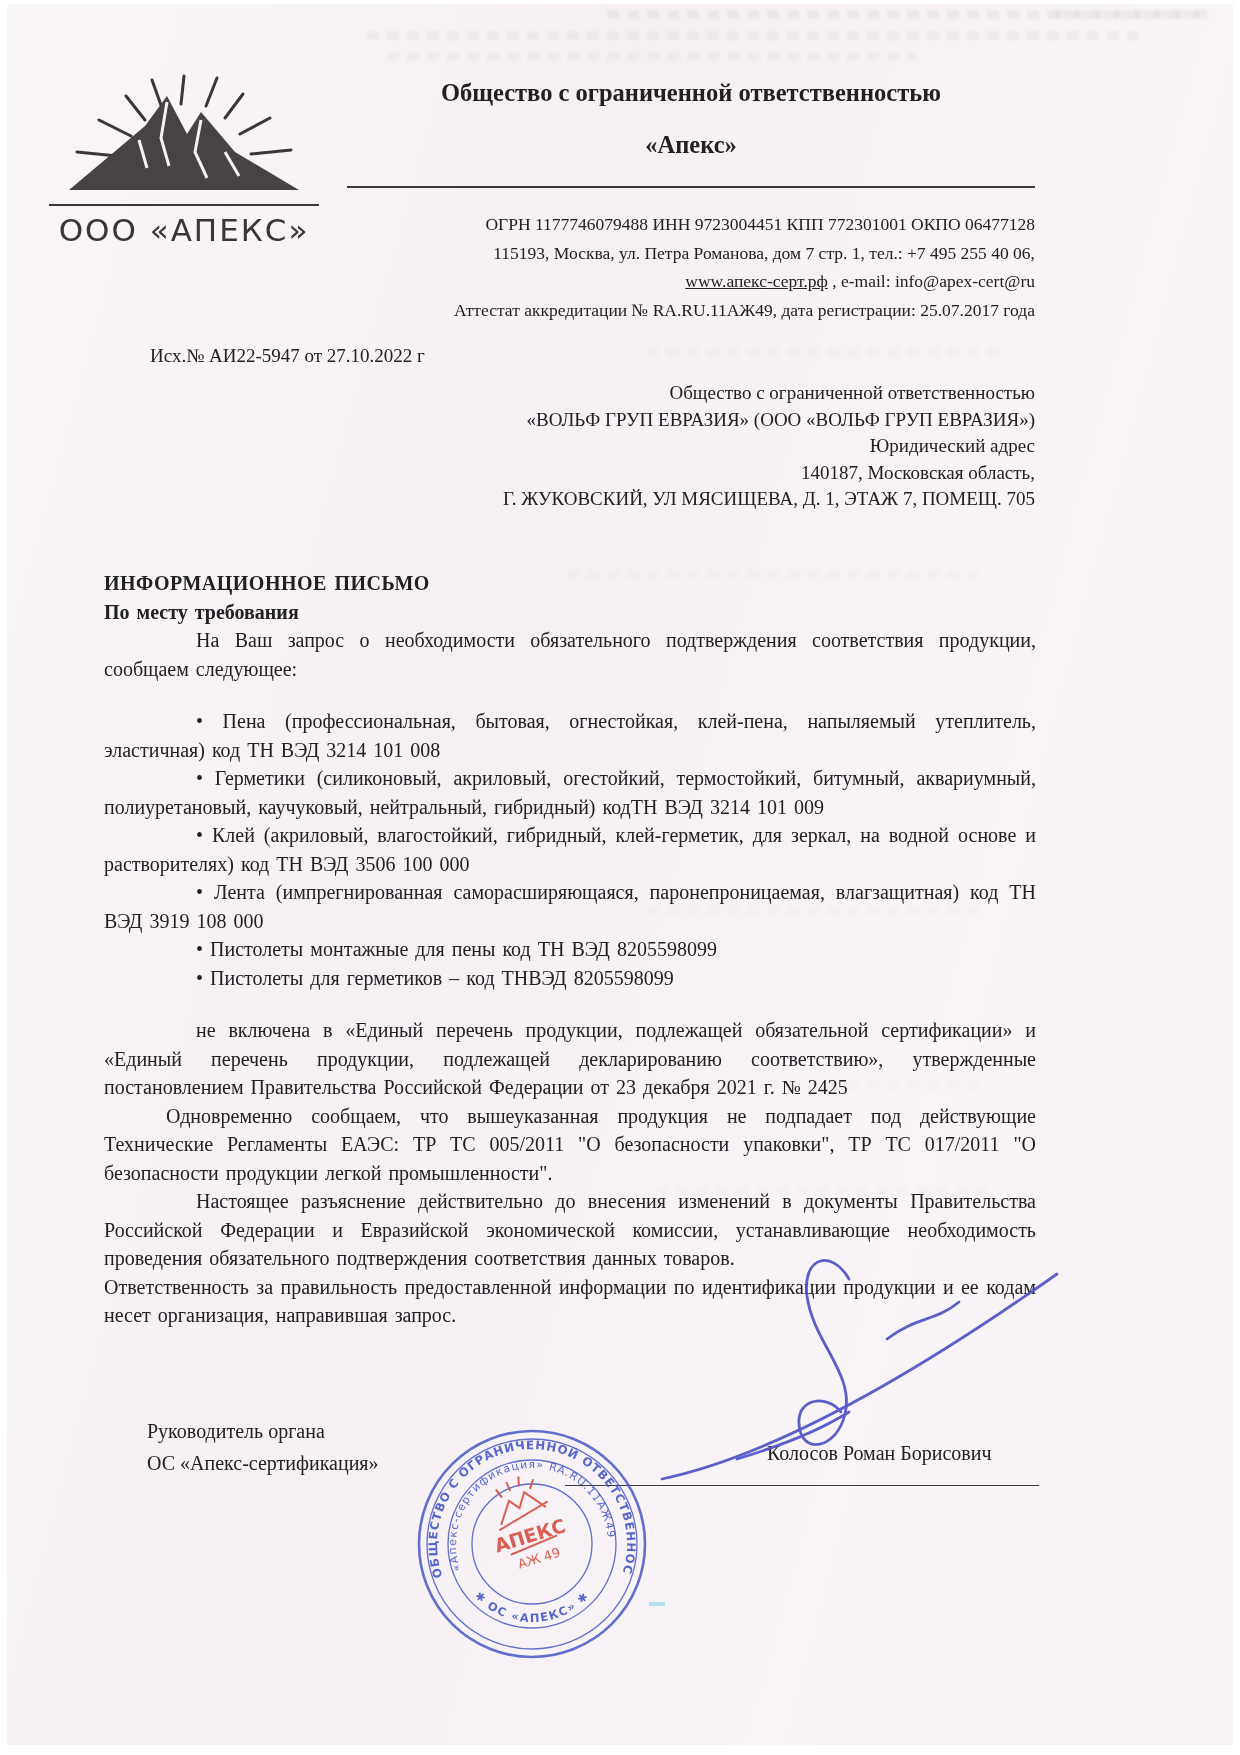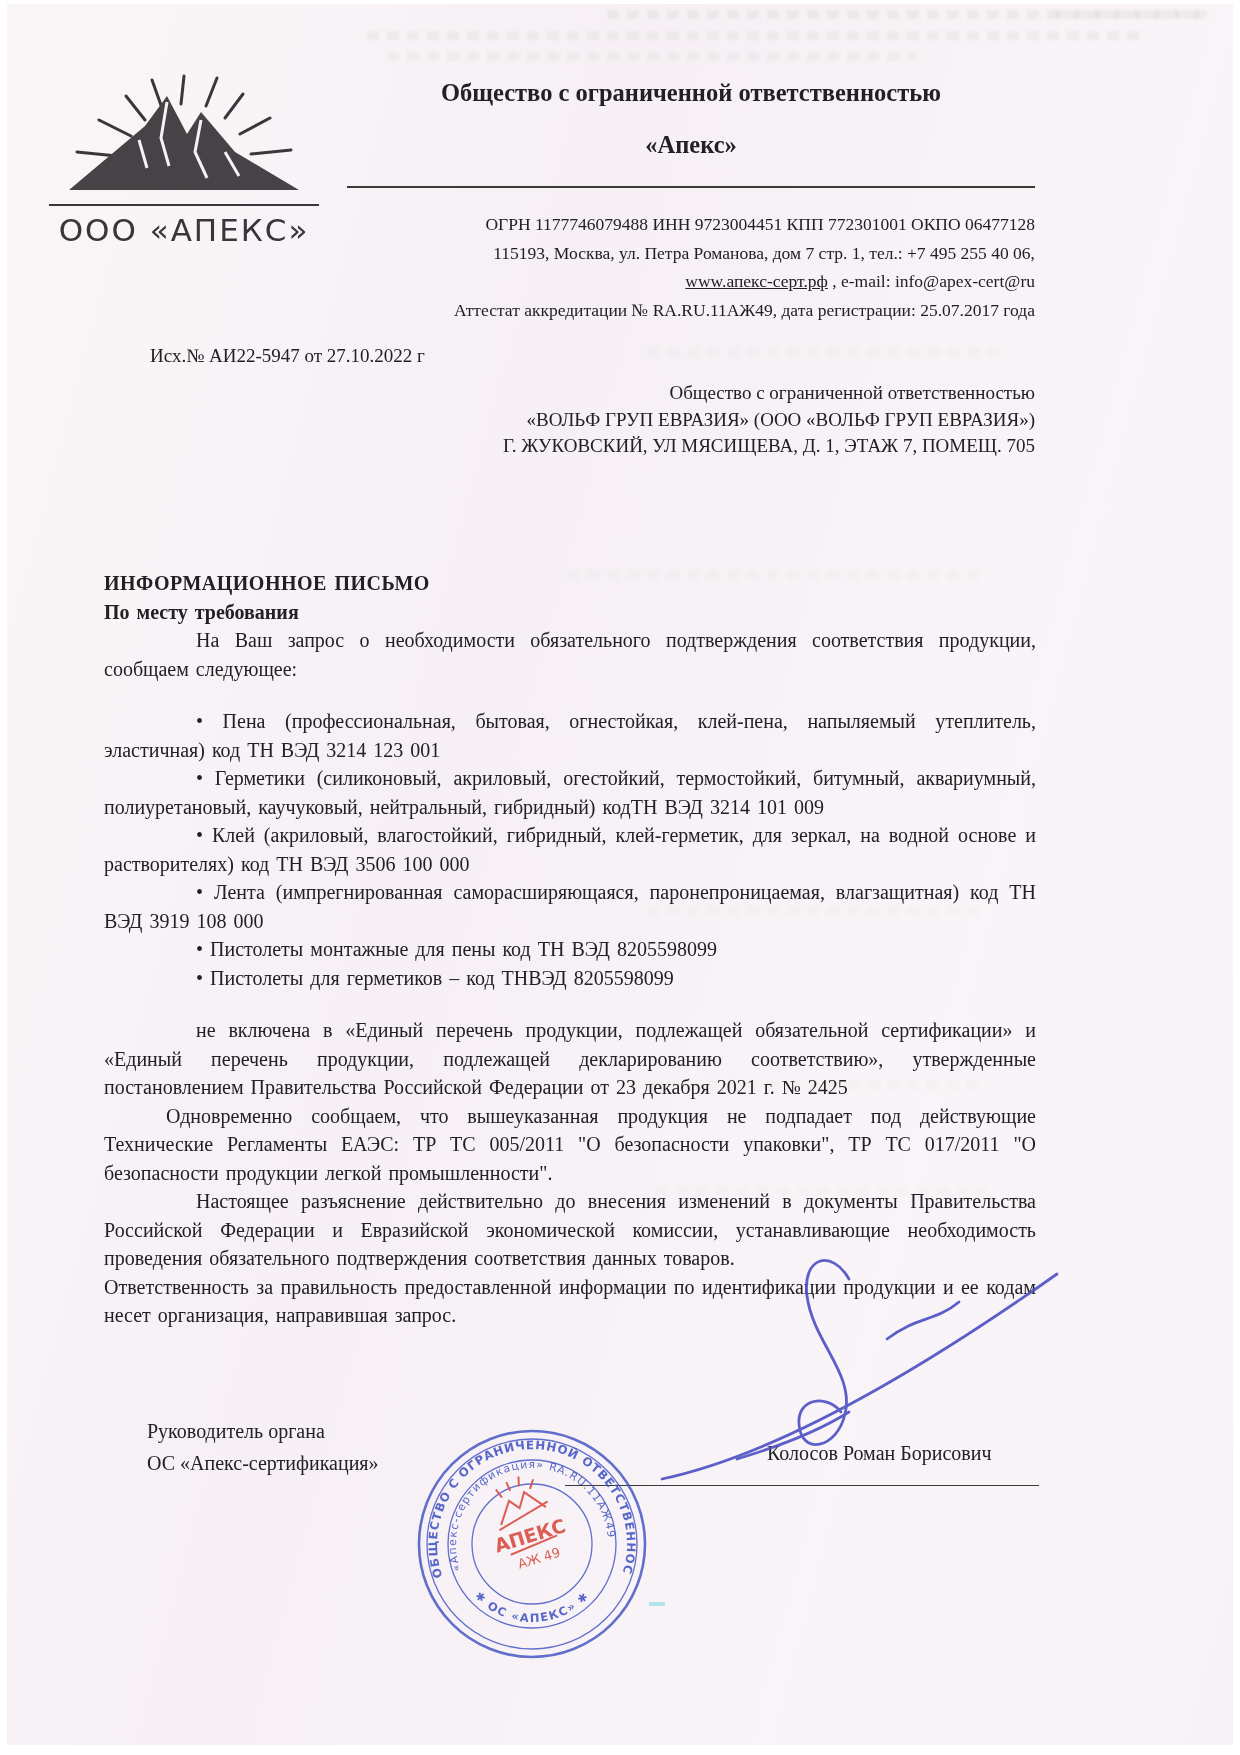--- a/index.html
+++ b/index.html
@@ -94,28 +94,30 @@
       <div><span class="website">www.апекс-серт.рф</span><span> , e-mail: info@apex-cert@ru</span></div>
       <div>Аттестат аккредитации № RA.RU.11АЖ49, дата регистрации: 25.07.2017 года</div>
     </div>
   </div>
 
   <div class="ref">Исх.№ АИ22-5947 от 27.10.2022 г</div>
 
   <div class="recipient">
     <div>Общество с ограниченной ответственностью</div>
     <div>«ВОЛЬФ ГРУП ЕВРАЗИЯ» (ООО «ВОЛЬФ ГРУП ЕВРАЗИЯ»)</div>
+    <div>Юридический адрес</div>
+    <div>140187, Московская область,</div>
     <div>Г. ЖУКОВСКИЙ, УЛ МЯСИЩЕВА, Д. 1, ЭТАЖ 7, ПОМЕЩ. 705</div>
   </div>
 
   <div class="doc">
     <p class="title">ИНФОРМАЦИОННОЕ ПИСЬМО</p>
     <p class="subtitle">По месту требования</p>
     <p class="ind gap-after">На Ваш запрос о необходимости обязательного подтверждения соответствия продукции, сообщаем следующее:</p>
-    <p class="ind"><span class="bullet-text">Пена (профессиональная, бытовая, огнестойкая, клей-пена, напыляемый утеплитель, эластичная) код ТН ВЭД 3214 123 001</span></p>
+    <p class="ind"><span class="bullet-text">Пена (профессиональная, бытовая, огнестойкая, клей-пена, напыляемый утеплитель, эластичная) код ТН ВЭД 3214 101 008</span></p>
     <p class="ind"><span class="bullet-text">Герметики (силиконовый, акриловый, огестойкий, термостойкий, битумный, аквариумный, полиуретановый, каучуковый, нейтральный, гибридный) кодТН ВЭД 3214 101 009</span></p>
     <p class="ind"><span class="bullet-text">Клей (акриловый, влагостойкий, гибридный, клей-герметик, для зеркал, на водной основе и растворителях) код ТН ВЭД 3506 100 000</span></p>
     <p class="ind"><span class="bullet-text">Лента (импрегнированная саморасширяющаяся, паронепроницаемая, влагзащитная) код ТН ВЭД 3919 108 000</span></p>
     <p class="ind"><span class="bullet-text">Пистолеты монтажные для пены код ТН ВЭД 8205598099</span></p>
     <p class="ind"><span class="bullet-text">Пистолеты для герметиков – код ТНВЭД 8205598099</span></p>
     <p class="ind gap-before">не включена в «Единый перечень продукции, подлежащей обязательной сертификации» и «Единый перечень продукции, подлежащей декларированию соответствию», утвержденные постановлением Правительства Российской Федерации от 23 декабря 2021 г.  № 2425</p>
     <p class="ind-sm">Одновременно сообщаем, что вышеуказанная продукция не подпадает под действующие Технические Регламенты ЕАЭС: ТР ТС 005/2011 "О безопасности упаковки", ТР ТС 017/2011 "О безопасности продукции легкой промышленности".</p>
     <p class="ind">Настоящее разъяснение действительно до внесения изменений в документы Правительства Российской Федерации и Евразийской экономической комиссии, устанавливающие необходимость проведения обязательного подтверждения соответствия данных товаров.</p>
     <p>Ответственность за правильность предоставленной информации по идентификации продукции и ее кодам несет организация, направившая запрос.</p>
   </div>

